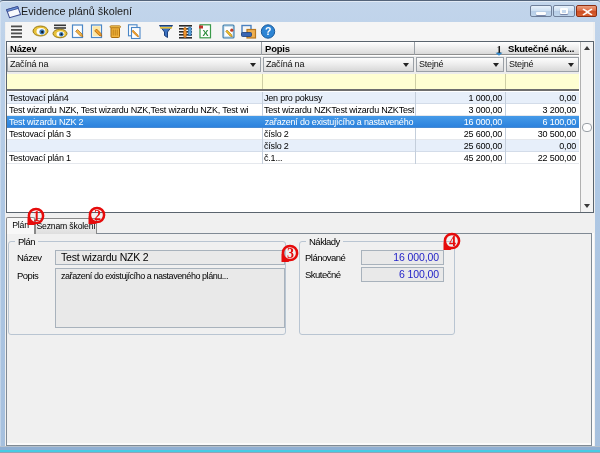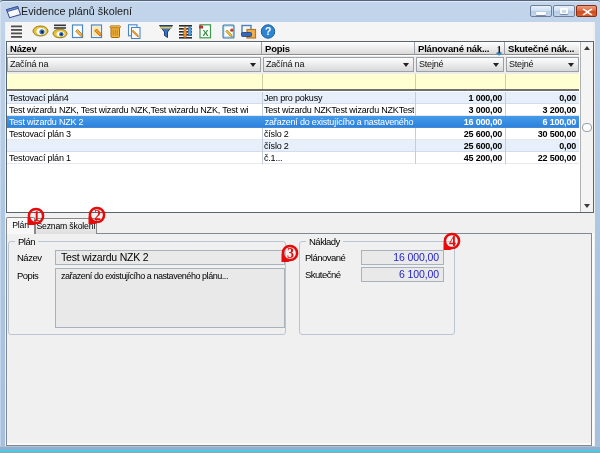--- a/index.html
+++ b/index.html
@@ -42,21 +42,21 @@
 #ghead { left:7px; top:42px; width:572px; height:13px; background:linear-gradient(#ffffff,#e2e2e2 80%,#d8d8d8); border-bottom:1px solid #8e8e8e; }
 .hcell { position:absolute; top:0; height:13px; border-right:1px solid #9aa0a6; font-weight:bold; font-size:9.5px; line-height:13px; padding-left:3px; overflow:hidden; white-space:nowrap; }
 #filtrow { left:7px; top:56px; width:572px; height:34px; background:#ececec; }
 .combo { position:absolute; top:1px; height:15px; background:linear-gradient(#fdfdfd,#ececec 50%,#d8d8d8); border:1px solid #9aa0a6; line-height:13px; padding-left:2px; color:#111; }
 .carr { position:absolute; top:5px; width:0; height:0; border-left:3.5px solid transparent; border-right:3.5px solid transparent; border-top:4px solid #222; }
 #yellow { left:7px; top:74px; width:572px; height:17px; background:#ffffd2; border-bottom:2px solid #6e6e6e; }
 #rows { left:7px; top:92px; width:572px; height:88px; }
 .row { position:absolute; left:0; width:572px; height:12px; box-shadow:inset 0 -1px 0 rgba(150,165,185,0.25); }
 .cell { position:absolute; top:0; height:12px; line-height:12px; overflow:hidden; white-space:nowrap; }
 .sep { position:absolute; top:0; width:1px; height:12px; }
-.num { text-align:right;font-weight:bold; }
+.num { text-align:right; }
 
 #vsb { left:580px; top:42px; width:13px; height:170px; background:#f4f4f4; border-left:1px solid #b0b0b0; }
 .sarr { position:absolute; left:3px; width:0; height:0; border-left:3.5px solid transparent; border-right:3.5px solid transparent; }
 #thumb { position:absolute; left:1px; top:81px; width:10px; height:9px; background:#fdfdfd; border:1px solid #9aa0a6; border-radius:4px; }
 
 
 .tab { position:absolute; font-size:8.7px; line-height:15px; text-align:center; border:1px solid #898989; border-bottom:none; border-radius:2px 2px 0 0; z-index:3; white-space:nowrap; overflow:hidden; }
 #tab1 { left:6px; top:217px; width:29px; height:17px; background:#f8f8f8; z-index:4; }
 #tab2 { left:35px; top:218px; width:62px; height:16px; background:linear-gradient(#f6f6f6,#dedede); }
 
@@ -198,21 +198,20 @@
     <g>
       <circle cx="268" cy="8.5" r="6.7" fill="#2e85d4" stroke="#1a5a9a" stroke-width="1"></circle>
       <text x="268" y="12" font-size="10.5" font-weight="bold" fill="#fff" text-anchor="middle" font-family="Liberation Sans">?</text>
     </g>
   </svg>
 
   <div id="grid" class="abs"></div>
   <div id="ghead" class="abs">
     <div class="hcell" style="left:0;width:255px;">Název</div>
     <div class="hcell" style="left:255px;width:153px;">Popis</div>
-    <div class="hcell" style="left:408px;width:90px;">Plánované nák...</div>
     <div class="hcell" style="left:498px;width:74px;border-right:none;">Skutečné nák...</div>
     <svg class="abs" style="left:485px;top:1px" width="14" height="13" viewBox="0 0 14 13">
       <text x="7" y="9.5" font-size="10.5" font-weight="bold" fill="#1a1a1a" text-anchor="middle" font-family="Liberation Serif">1</text>
       <path d="M3.5 9.8 L10.5 9.8 L7 12.8 Z" fill="#2f87cc"></path>
     </svg>
   </div>
   <div id="filtrow" class="abs">
     <div class="combo" style="left:0px;width:254px;">Začíná na<span class="carr" style="right:4px;"></span></div>
     <div class="combo" style="left:256px;width:151px;">Začíná na<span class="carr" style="right:4px;"></span></div>
     <div class="combo" style="left:409px;width:88px;">Stejné<span class="carr" style="right:4px;"></span></div>

